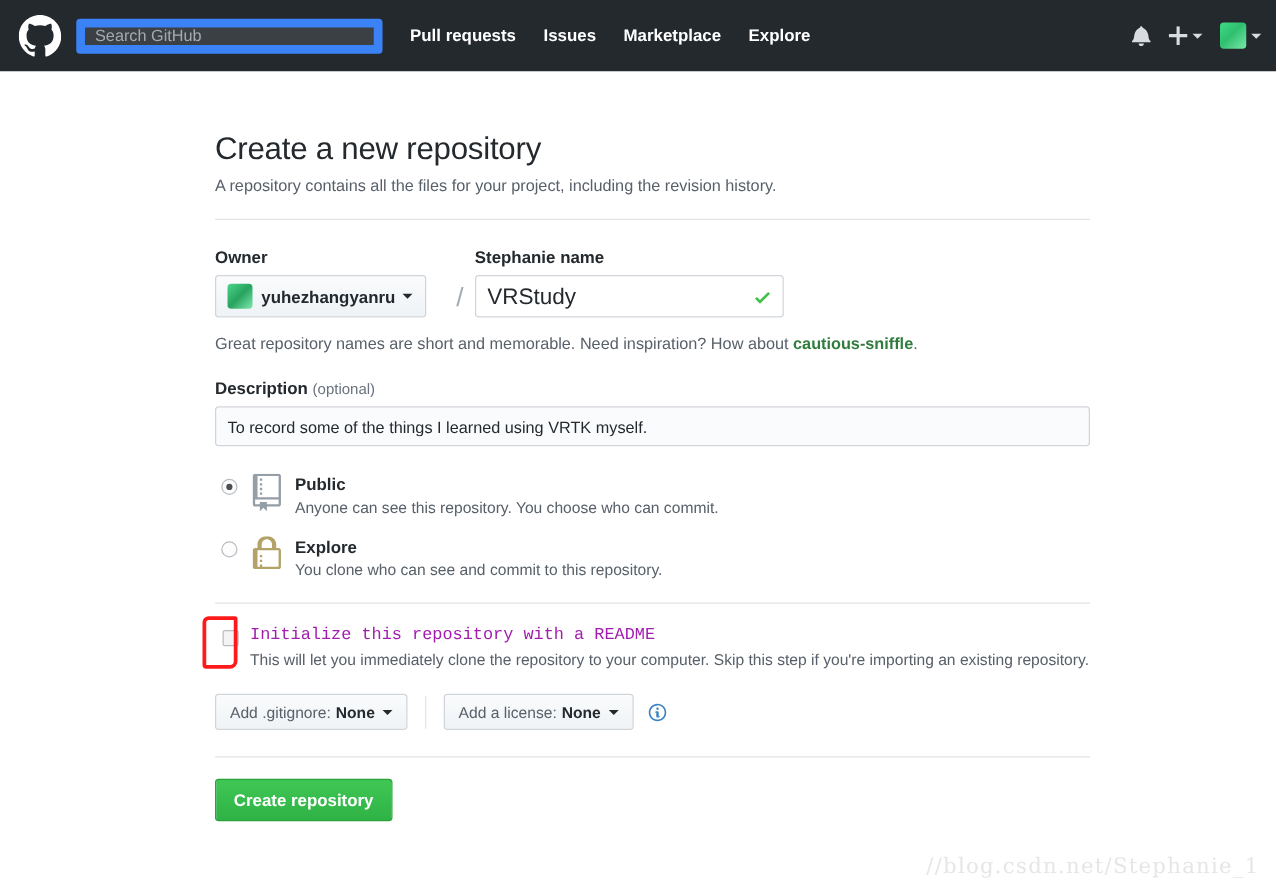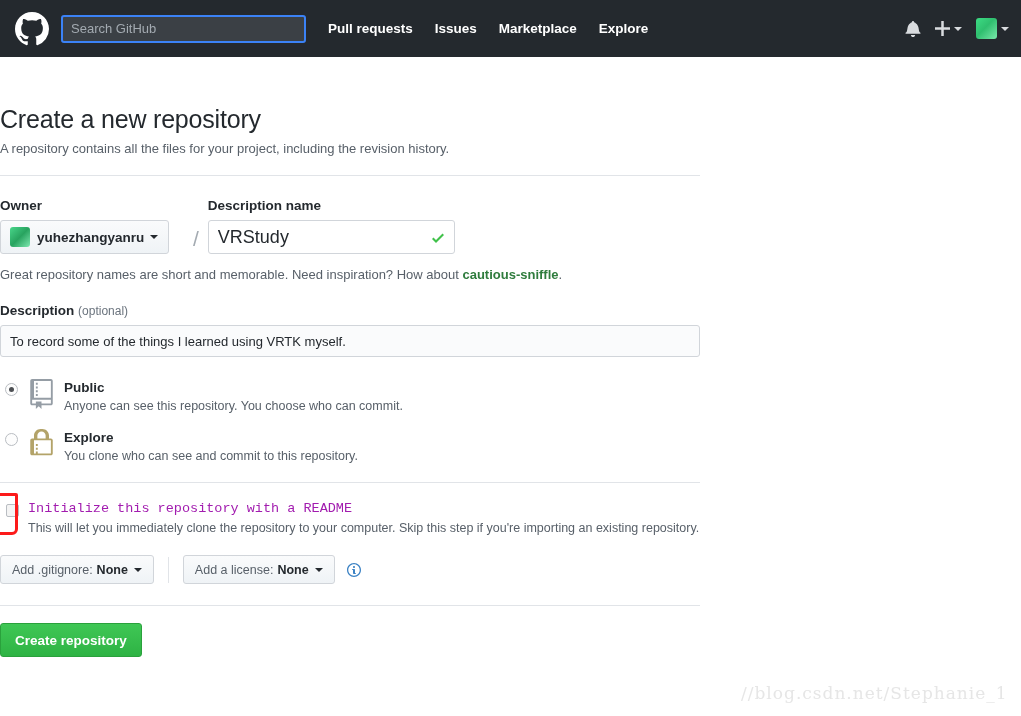--- a/index.html
+++ b/index.html
@@ -16,21 +16,21 @@
     position: absolute; top: 0; left: 0;
     width: 1021px; height: 57px;
     background: #24292e;
     display: flex; align-items: center;
   }
   .gh-logo { margin-left: 15px; width: 34px; height: 34px; display:block; }
   .search-box {
     margin-left: 12px;
     width: 245px; height: 28px;
     background: #3b4045;
-    border: 2px solid #3b82f6;
+    border: 7px solid #3b82f6;
     border-radius: 3px;
     display: flex; align-items: center;
     padding: 0 8px;
   }
   .search-box .ph {
     color: #a3aab1; font-size: 13px; line-height: 1;
   }
   .nav-links { display: flex; align-items: center; margin-left: 22px; }
   .nav-links a {
     color: #ffffff; font-size: 13.5px; font-weight: bold;
@@ -48,21 +48,21 @@
     border-top: 4px solid #d9dcdf;
   }
   .avatar-hdr {
     width: 21px; height: 21px; border-radius: 3px;
     background: linear-gradient(135deg,#3ddc84 0%,#2fbf6f 45%,#7ae8ab 100%);
     display: block;
   }
 
   
   .page { position: absolute; top: 57px; left: 0; width: 1021px; }
-  .container { position: relative; width: 700px; }
+  .container { position: relative; margin-left: 172px; width: 700px; }
 
   .page-title {
     font-size: 25px; color: #24292e; font-weight: normal;
     margin: 48px 0 0 0; letter-spacing: -0.2px;
   }
   .page-sub {
     font-size: 13px; color: #586069; margin-top: 7px;
   }
   .rule { border: 0; border-top: 1px solid #e1e4e8; margin: 19px 0 0 0; }
 
@@ -267,21 +267,21 @@
       <div class="owner-btn">
         <span class="avatar-sm"></span>
         <span class="owner-name">yuhezhangyanru</span>
         <span class="caret-k"></span>
       </div>
     </div>
 
     <span class="slash">/</span>
 
     <div class="repo-col">
-      <span class="label">Description name</span>
+      <span class="label">Stephanie name</span>
       <div class="repo-field">
         <input type="text" value="VRStudy" style="">
         <svg class="check-ok" viewBox="0 0 12 16">
           <path fill="#40c14a" d="M12 5l-8 8-4-4 1.5-1.5L4 10l6.5-6.5z"></path>
         </svg>
       </div>
     </div>
   </div>
 
   <div class="hint">

